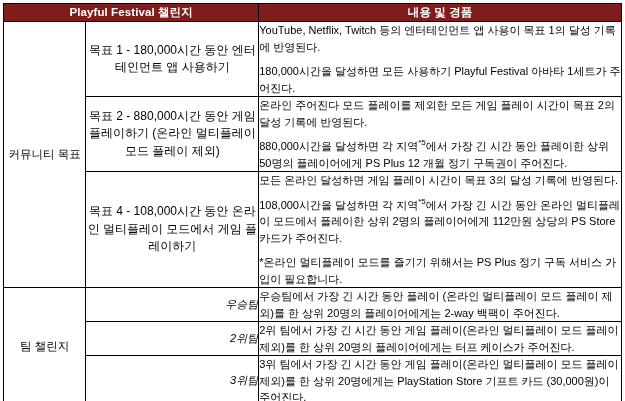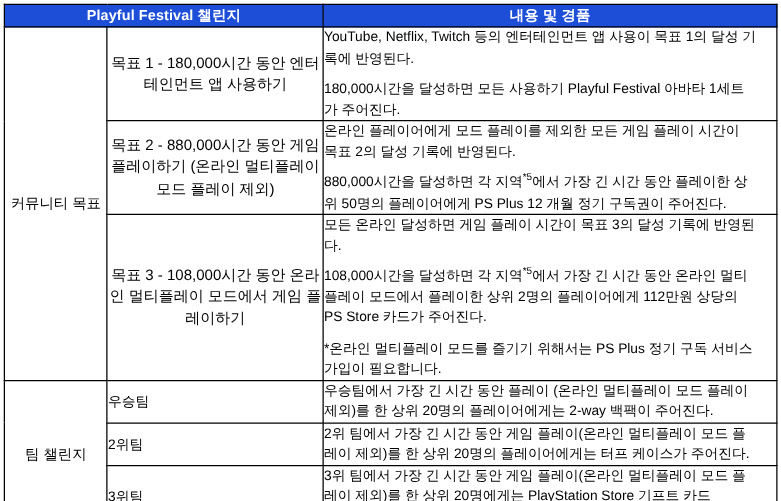--- a/index.html
+++ b/index.html
@@ -19,21 +19,21 @@
     width: 619px;
     margin: 3px;
     border: 1px solid #000000;
   }
   table.ptable td, table.ptable th {
     border: 1px solid #000000;
     vertical-align: middle;
     padding: 0;
   }
   .hdr {
-    background: #1d4ed8;
+    background: #7f1d1d;
     color: #ffffff;
     font-weight: bold;
     font-size: 11.5px;
     text-align: center;
     height: 17px;
     letter-spacing: 0.1px;
   }
   .cat {
     text-align: center;
     font-size: 11.5px;
@@ -49,38 +49,39 @@
     line-height: 1.45;
   }
   .desc {
     text-align: left;
     font-size: 11px;
     color: #000000;
     padding: 5px 7px;
     line-height: 1.5;
   }
   .desc p {
-    margin: 0 16px 8px 0;
+    margin: 0 0 8px 0;
   }
   .desc p:last-child {
     margin-bottom: 0;
   }
   .note {
     margin-top: 10px;
   }
   sup {
     font-size: 8px;
     vertical-align: super;
     line-height: 0;
   }
   .team-name {
-    text-align: left;
+    text-align: right;
     font-size: 11px;
     color: #000000;
     padding: 3px;
+    font-style: italic;
   }
   .c-col1 { width: 82px; }
   .c-col2 { width: 172px; }
   .c-col3 { width: 361px; }
 </style>
 </head>
 <body>
 
 <table class="ptable">
   <colgroup>
@@ -99,27 +100,27 @@
       <td class="goal">목표 1 - 180,000시간 동안 엔터테인먼트 앱 사용하기</td>
       <td class="desc">
         <p>YouTube, Netflix, Twitch 등의 엔터테인먼트 앱 사용이 목표 1의 달성 기록에 반영된다.</p>
         <p>180,000시간을 달성하면 모든 사용하기 Playful Festival 아바타 1세트가 주어진다.</p>
       </td>
     </tr>
 
     <tr>
       <td class="goal">목표 2 - 880,000시간 동안 게임 플레이하기 (온라인 멀티플레이 모드 플레이 제외)</td>
       <td class="desc">
-        <p>온라인 플레이어에게 모드 플레이를 제외한 모든 게임 플레이 시간이 목표 2의 달성 기록에 반영된다.</p>
+        <p>온라인 주어진다 모드 플레이를 제외한 모든 게임 플레이 시간이 목표 2의 달성 기록에 반영된다.</p>
         <p>880,000시간을 달성하면 각 지역<sup>*5</sup>에서 가장 긴 시간 동안 플레이한 상위 50명의 플레이어에게 PS Plus 12 개월 정기 구독권이 주어진다.</p>
       </td>
     </tr>
 
     <tr>
-      <td class="goal">목표 3 - 108,000시간 동안 온라인 멀티플레이 모드에서 게임 플레이하기</td>
+      <td class="goal">목표 4 - 108,000시간 동안 온라인 멀티플레이 모드에서 게임 플레이하기</td>
       <td class="desc">
         <p>모든 온라인 달성하면 게임 플레이 시간이 목표 3의 달성 기록에 반영된다.</p>
         <p>108,000시간을 달성하면 각 지역<sup>*5</sup>에서 가장 긴 시간 동안 온라인 멀티플레이 모드에서 플레이한 상위 2명의 플레이어에게 112만원 상당의 PS Store 카드가 주어진다.</p>
         <p class="note">*온라인 멀티플레이 모드를 즐기기 위해서는 PS Plus 정기 구독 서비스 가입이 필요합니다.</p>
       </td>
     </tr>
 
     <tr>
       <td class="cat" rowspan="3">팀 챌린지</td>
       <td class="team-name">우승팀</td>

